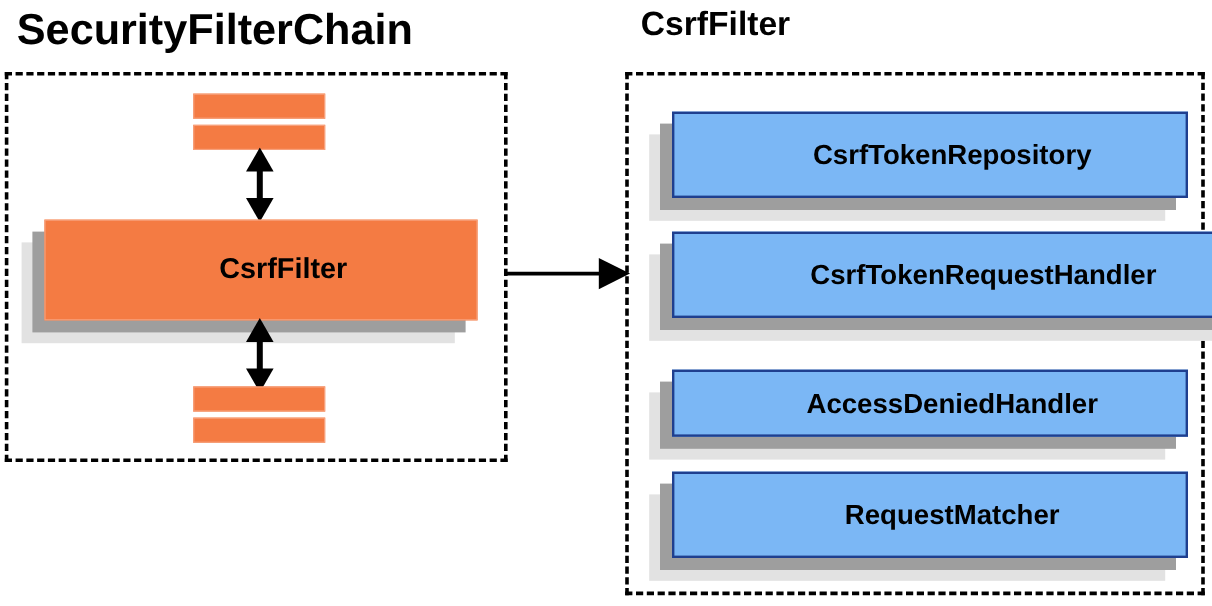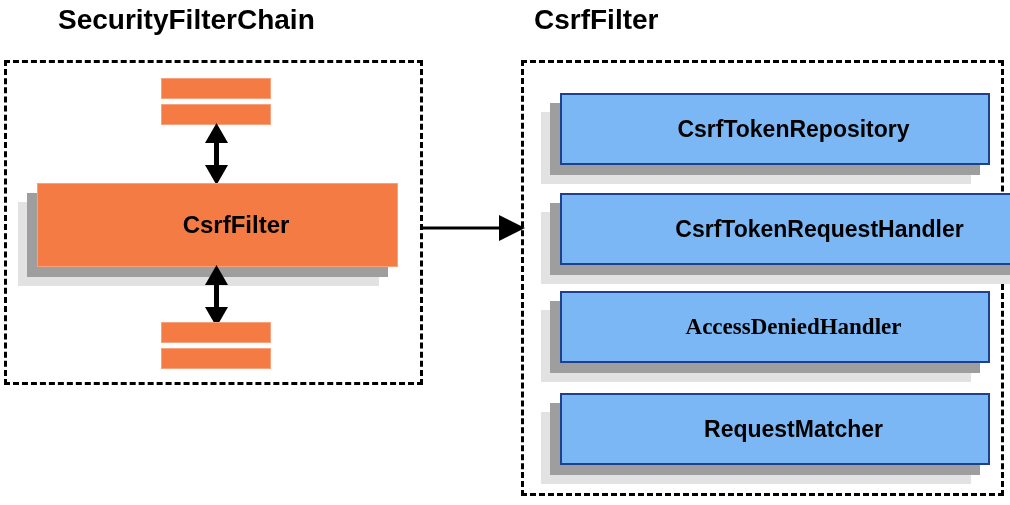--- a/index.html
+++ b/index.html
@@ -1,20 +1,20 @@
 <!DOCTYPE html>
 <html><head>
 <meta charset="utf-8">
 <style>
   html,body{margin:0;padding:0;background:#ffffff;}
   body{width:1010px;height:505px;position:relative;overflow:hidden;
        font-family:"Liberation Sans","DejaVu Sans",sans-serif;}
 
   .panel-title{position:absolute;font-weight:bold;color:#000;white-space:nowrap;}
-  #title-left{left:14px;top:4px;font-size:28px;margin-left:44px;}
+  #title-left{left:14px;top:4px;font-size:36px;}
   #title-right{left:534px;top:4px;font-size:28px;}
 
   .dashed-panel{position:absolute;box-sizing:border-box;
                 border:3px dashed #000;background:transparent;}
   #panel-left{left:4px;top:60px;width:419px;height:325px;}
   #panel-right{left:521px;top:60px;width:483px;height:436px;}
 
   
   .card{position:absolute;}
   .card .sh-light,.card .sh-dark,.card .face{position:absolute;box-sizing:border-box;}
@@ -79,21 +79,21 @@
   <div class="sh-dark"></div>
   <div class="face">CsrfTokenRepository</div>
 </div>
 
 <div class="card blue" style="left:560px;top:193px;width:482px;height:72px;">
   <div class="sh-light"></div>
   <div class="sh-dark"></div>
   <div class="face">CsrfTokenRequestHandler</div>
 </div>
 
-<div class="card blue" style="left:560px;top:291px;width:430px;height:72px;font-family:Liberation Serif, serif;">
+<div class="card blue" style="left:560px;top:308px;width:430px;height:56px;">
   <div class="sh-light"></div>
   <div class="sh-dark"></div>
   <div class="face">AccessDeniedHandler</div>
 </div>
 
 <div class="card blue" style="left:560px;top:393px;width:430px;height:72px;border-radius:29px;">
   <div class="sh-light"></div>
   <div class="sh-dark"></div>
   <div class="face">RequestMatcher</div>
 </div>

